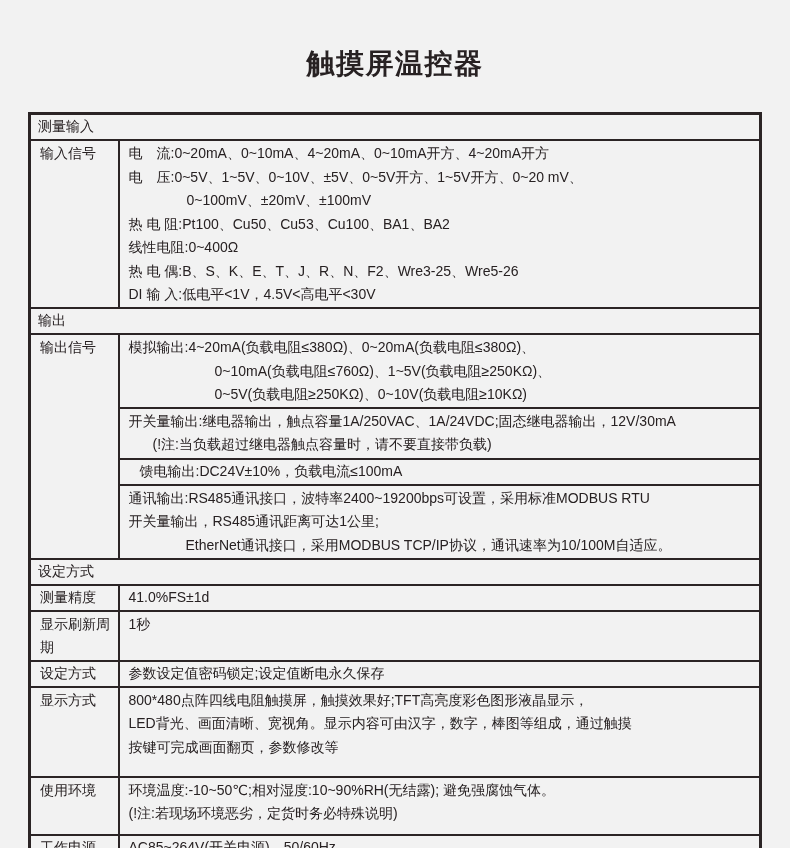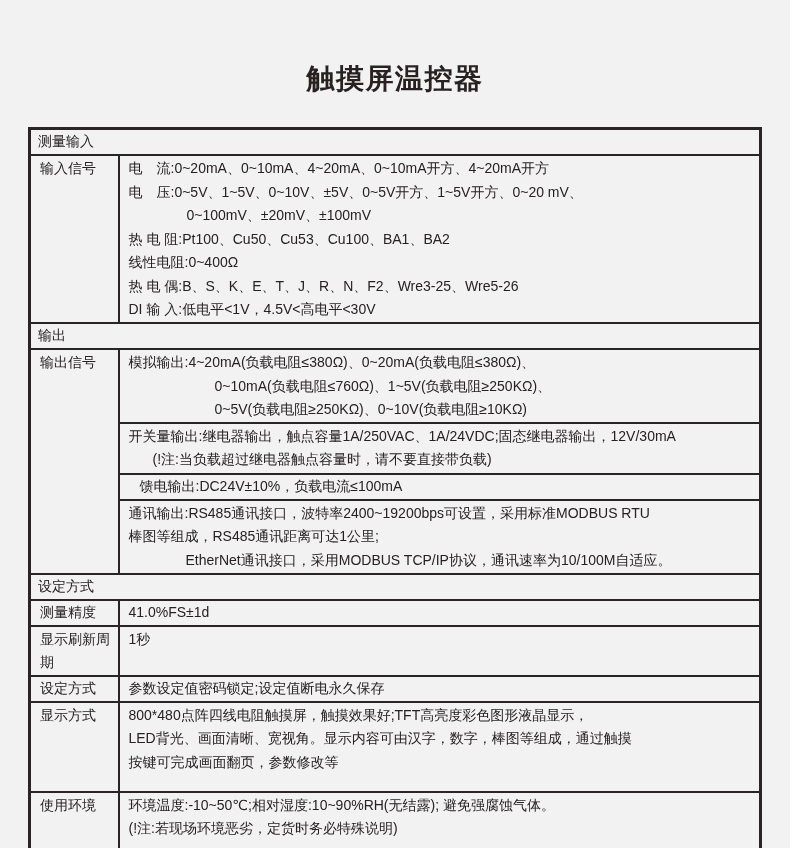--- a/index.html
+++ b/index.html
@@ -2,21 +2,21 @@
 <html><head>
 <meta charset="utf-8">
 <style>
   html,body{margin:0;padding:0;}
   body{
     width:790px;height:848px;overflow:hidden;
     background:#f2f2f2;color:#272122;
     font-family:"Liberation Sans","DejaVu Sans",sans-serif;
   }
   .title{
-    margin:0;padding-top:62px;height:34px;line-height:34px;
+    margin:0;padding-top:47px;height:34px;line-height:34px;
     text-align:center;font-size:28px;font-weight:700;letter-spacing:1.5px;
   }
   table.spec{
     border-collapse:collapse;table-layout:fixed;
     width:734px;margin:31px 0 0 28px;
     border:3px solid #2b2425;
   }
   table.spec td{
     border:2px solid #2b2425;
     font-size:14px;font-weight:500;line-height:23.5px;
@@ -92,21 +92,21 @@
         </td>
       </tr>
       <tr class="r-feed">
         <td>
           <div class="ln">馈电输出:DC24V±10%，负载电流≤100mA</div>
         </td>
       </tr>
       <tr class="r-comm">
         <td class="top">
           <div class="ln">通讯输出:RS485通讯接口，波特率2400~19200bps可设置，采用标准MODBUS RTU</div>
-          <div class="ln">棒图等组成，RS485通讯距离可达1公里;</div>
+          <div class="ln">开关量输出，RS485通讯距离可达1公里;</div>
           <div class="ln ind57">EtherNet通讯接口，采用MODBUS TCP/IP协议，通讯速率为10/100M自适应。</div>
         </td>
       </tr>
 
       <tr class="sec">
         <td colspan="2">设定方式</td>
       </tr>
 
       <tr class="r-simple">
         <td class="lbl">测量精度</td>

